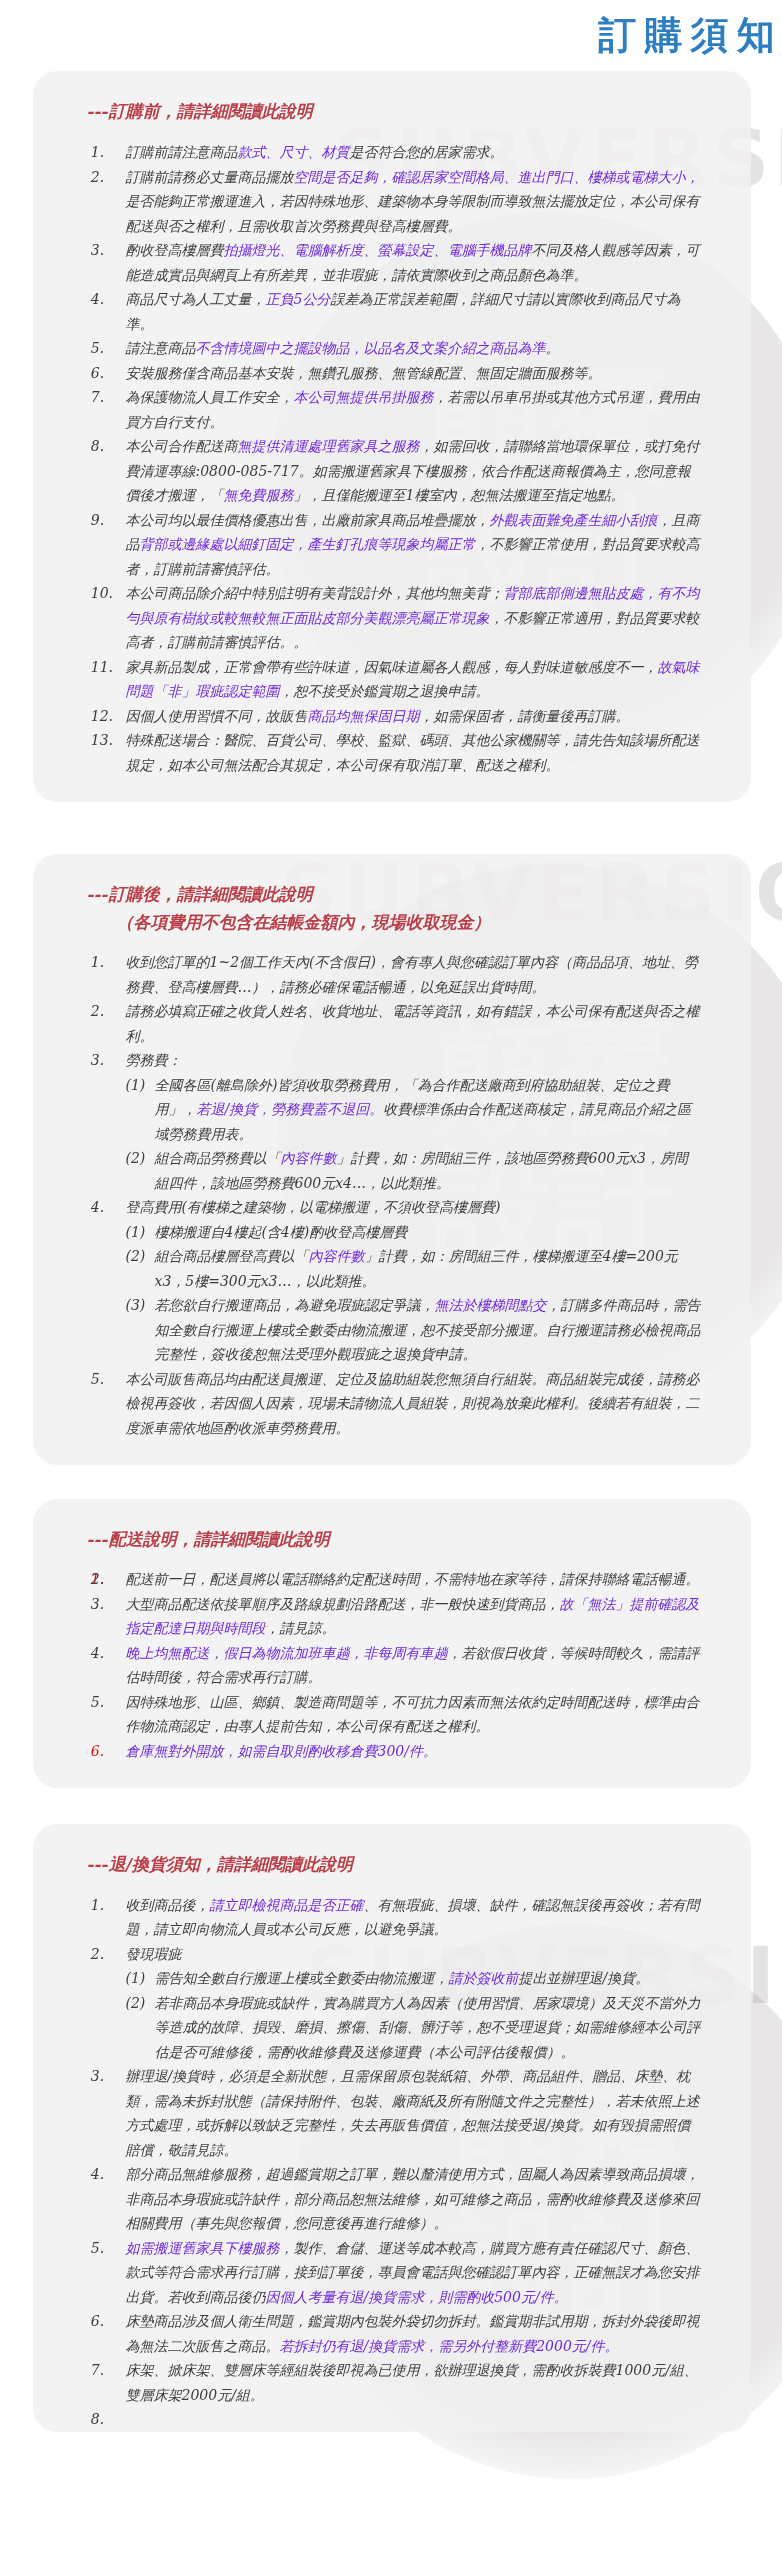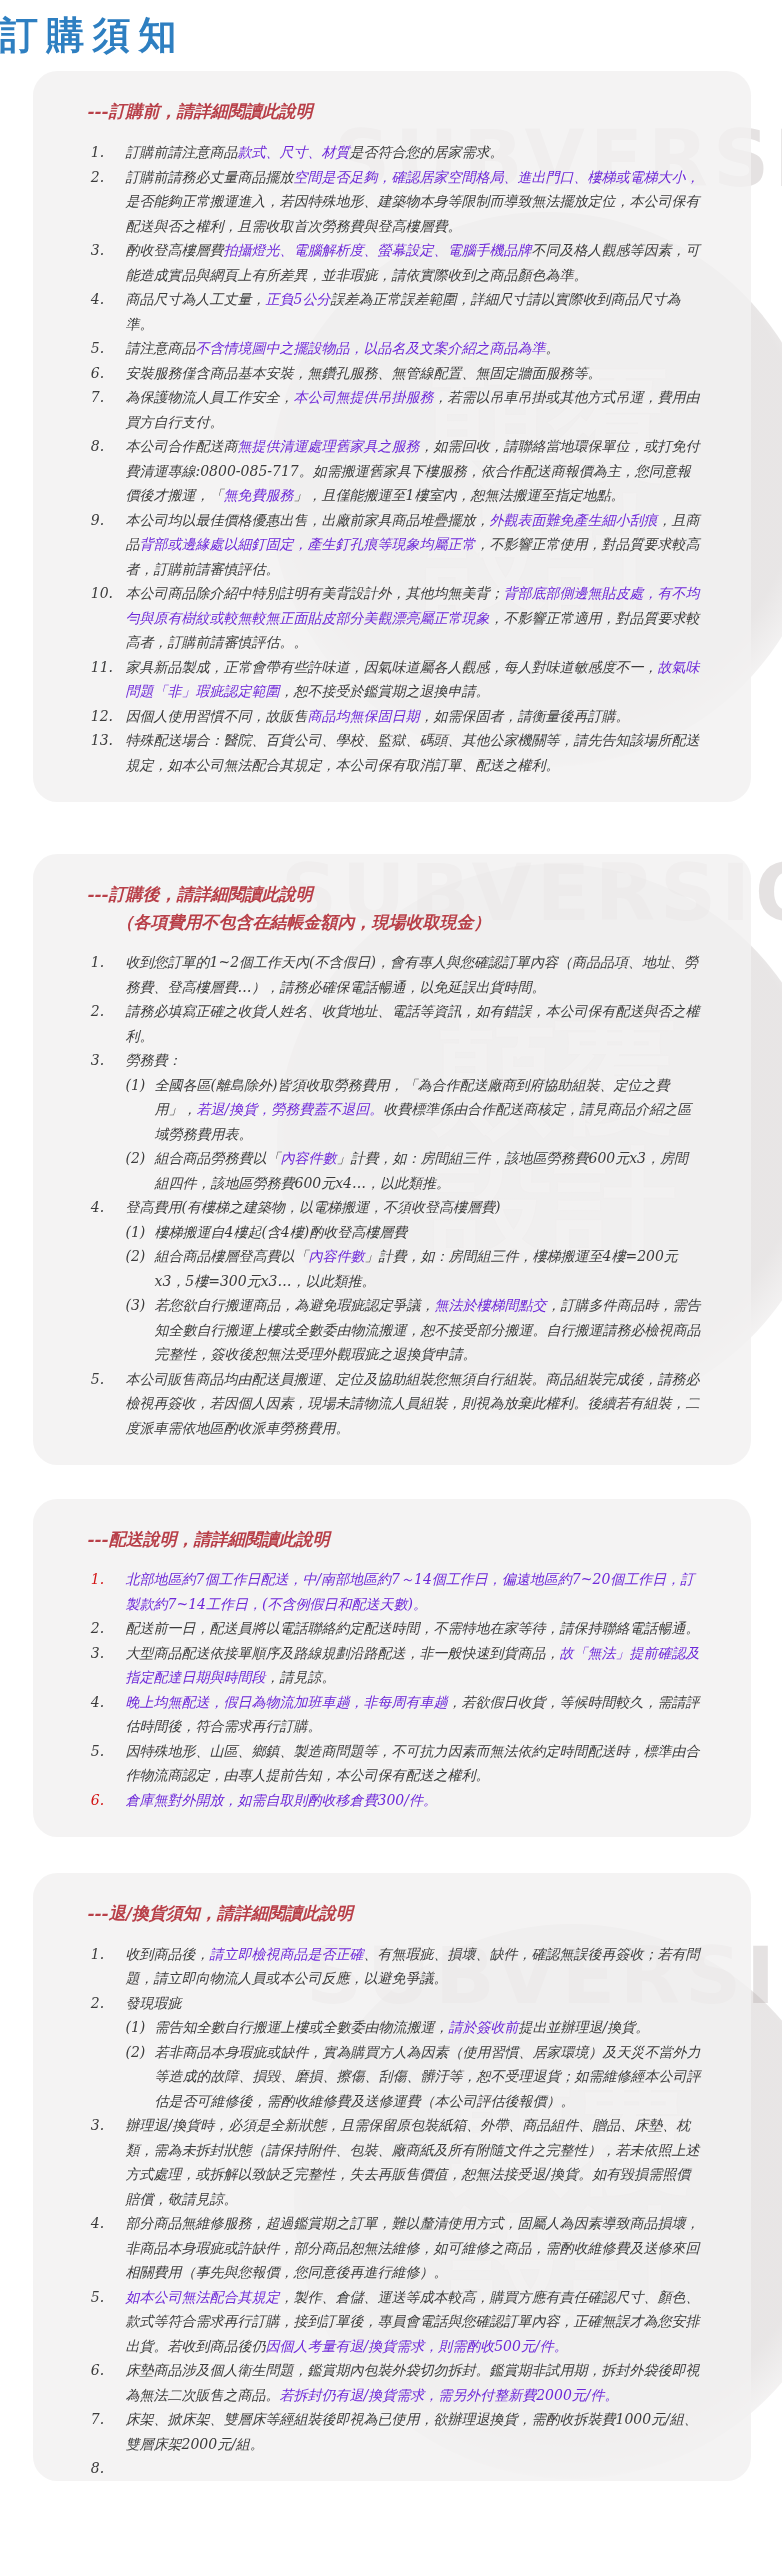--- a/index.html
+++ b/index.html
@@ -26,21 +26,21 @@
   .wm-emblem .cjk{
     font-size:122px;line-height:1.05;font-weight:bold;
     color:rgba(255,255,255,0.75);text-shadow:0 0 1.6px rgba(120,110,110,0.15);
   }
   .wm-emblem.e1{left:269px;top:212px;}
   .wm-emblem.e2{left:277px;top:864px;}
   .wm-emblem.e3{left:294px;top:1924px;}
   
   h1.page-title{
     position:relative;z-index:2;margin:0;padding-top:9.8px;
-    text-align:left;font-size:38px;line-height:1.3;font-weight:bold;
+    text-align:right;font-size:38px;line-height:1.3;font-weight:bold;
     color:#2e7fc1;letter-spacing:8.2px;
   }
   
   #sections{position:relative;z-index:2;}
   .box{
     width:718px;margin:0 auto;box-sizing:border-box;
     background:rgba(241,240,240,0.82);
     border-radius:24.5px;
     padding:26px 49px 24.5px 55px;
     font-style:italic;
@@ -125,40 +125,40 @@
         <div class="item ind1"><span class="num">(2)</span><span class="seg-k">組合商品樓層登高費以「</span><span class="seg-r">內容件數</span><span class="seg-k">」計費，如：房間組三件，樓梯搬運至4樓=200元x3，5樓=300元x3…，以此類推。</span></div>
         <div class="item ind1"><span class="num">(3)</span><span class="seg-k">若您欲自行搬運商品，為避免瑕疵認定爭議，</span><span class="seg-r">無法於樓梯間點交</span><span class="seg-k">，訂購多件商品時，需告知全數自行搬運上樓或全數委由物流搬運，恕不接受部分搬運。自行搬運請務必檢視商品完整性，簽收後恕無法受理外觀瑕疵之退換貨申請。</span></div>
         <div class="item ind0"><span class="num">5.</span><span class="seg-k">本公司販售商品均由配送員搬運、定位及協助組裝您無須自行組裝。商品組裝完成後，請務必檢視再簽收，若因個人因素，現場未請物流人員組裝，則視為放棄此權利。後續若有組裝，二度派車需依地區酌收派車勞務費用。</span></div>
       </div>
     </section>
     <section class="box b3">
       <div class="sec-header">
         <p>---配送說明，請詳細閱讀此說明</p>
       </div>
       <div class="items">
-        <div class="item ind0"><span class="num rnum">1.</span><span class="seg-r">北部地區約7個工作日配送，中/南部地區約7～14個工作日，偏遠地區約7~20個工作日，訂製款約7~14工作日，(不含例假日和配送天數)。</span></div>
+        <div class="item ind0"><span class="num rnum">1.</span></div>
         <div class="item ind0"><span class="num">2.</span><span class="seg-k">配送前一日，配送員將以電話聯絡約定配送時間，不需特地在家等待，請保持聯絡電話暢通。</span></div>
         <div class="item ind0"><span class="num">3.</span><span class="seg-k">大型商品配送依接單順序及路線規劃沿路配送，非一般快速到貨商品，</span><span class="seg-r">故「無法」提前確認及指定配達日期與時間段</span><span class="seg-k">，請見諒。</span></div>
         <div class="item ind0"><span class="num">4.</span><span class="seg-r">晚上均無配送，假日為物流加班車趟，非每周有車趟</span><span class="seg-k">，若欲假日收貨，等候時間較久，需請評估時間後，符合需求再行訂購。</span></div>
         <div class="item ind0"><span class="num">5.</span><span class="seg-k">因特殊地形、山區、鄉鎮、製造商問題等，不可抗力因素而無法依約定時間配送時，標準由合作物流商認定，由專人提前告知，本公司保有配送之權利。</span></div>
         <div class="item ind0"><span class="num rnum">6.</span><span class="seg-r">倉庫無對外開放，如需自取則酌收移倉費300/件。</span></div>
       </div>
     </section>
     <section class="box b4">
       <div class="sec-header">
         <p>---退/換貨須知，請詳細閱讀此說明</p>
       </div>
       <div class="items">
         <div class="item ind0"><span class="num">1.</span><span class="seg-k">收到商品後，</span><span class="seg-r">請立即檢視商品是否正確</span><span class="seg-k">、有無瑕疵、損壞、缺件，確認無誤後再簽收；若有問題，請立即向物流人員或本公司反應，以避免爭議。</span></div>
         <div class="item ind0"><span class="num">2.</span><span class="seg-k">發現瑕疵</span></div>
         <div class="item ind1"><span class="num">(1)</span><span class="seg-k">需告知全數自行搬運上樓或全數委由物流搬運，</span><span class="seg-r">請於簽收前</span><span class="seg-k">提出並辦理退/換貨。</span></div>
         <div class="item ind1"><span class="num">(2)</span><span class="seg-k">若非商品本身瑕疵或缺件，實為購買方人為因素（使用習慣、居家環境）及天災不當外力等造成的故障、損毀、磨損、擦傷、刮傷、髒汙等，恕不受理退貨；如需維修經本公司評估是否可維修後，需酌收維修費及送修運費（本公司評估後報價）。</span></div>
         <div class="item ind0"><span class="num">3.</span><span class="seg-k">辦理退/換貨時，必須是全新狀態，且需保留原包裝紙箱、外帶、商品組件、贈品、床墊、枕類，需為未拆封狀態（請保持附件、包裝、廠商紙及所有附隨文件之完整性），若未依照上述方式處理，或拆解以致缺乏完整性，失去再販售價值，恕無法接受退/換貨。如有毀損需照價賠償，敬請見諒。</span></div>
         <div class="item ind0"><span class="num">4.</span><span class="seg-k">部分商品無維修服務，超過鑑賞期之訂單，難以釐清使用方式，固屬人為因素導致商品損壞，非商品本身瑕疵或許缺件，部分商品恕無法維修，如可維修之商品，需酌收維修費及送修來回相關費用（事先與您報價，您同意後再進行維修）。</span></div>
-        <div class="item ind0"><span class="num">5.</span><span class="seg-r">如本公司無法配合其規定</span><span class="seg-k">，製作、倉儲、運送等成本較高，購買方應有責任確認尺寸、顏色、款式等符合需求再行訂購，接到訂單後，專員會電話與您確認訂單內容，正確無誤才為您安排出貨。若收到商品後仍</span><span class="seg-r">因個人考量有退/換貨需求，則需酌收500元/件。</span></div>
+        <div class="item ind0"><span class="num">5.</span><span class="seg-r">如需搬運舊家具下樓服務</span><span class="seg-k">，製作、倉儲、運送等成本較高，購買方應有責任確認尺寸、顏色、款式等符合需求再行訂購，接到訂單後，專員會電話與您確認訂單內容，正確無誤才為您安排出貨。若收到商品後仍</span><span class="seg-r">因個人考量有退/換貨需求，則需酌收500元/件。</span></div>
         <div class="item ind0"><span class="num">6.</span><span class="seg-k">床墊商品涉及個人衛生問題，鑑賞期內包裝外袋切勿拆封。鑑賞期非試用期，拆封外袋後即視為無法二次販售之商品。</span><span class="seg-r">若拆封仍有退/換貨需求，需另外付整新費2000元/件。</span></div>
         <div class="item ind0"><span class="num">7.</span><span class="seg-k">床架、掀床架、雙層床等經組裝後即視為已使用，欲辦理退換貨，需酌收拆裝費1000元/組、雙層床架2000元/組。</span></div>
         <div class="item ind0">
           <span class="num">8.</span>
         </div>
       </div>
     </section>
   </main>
 
 

